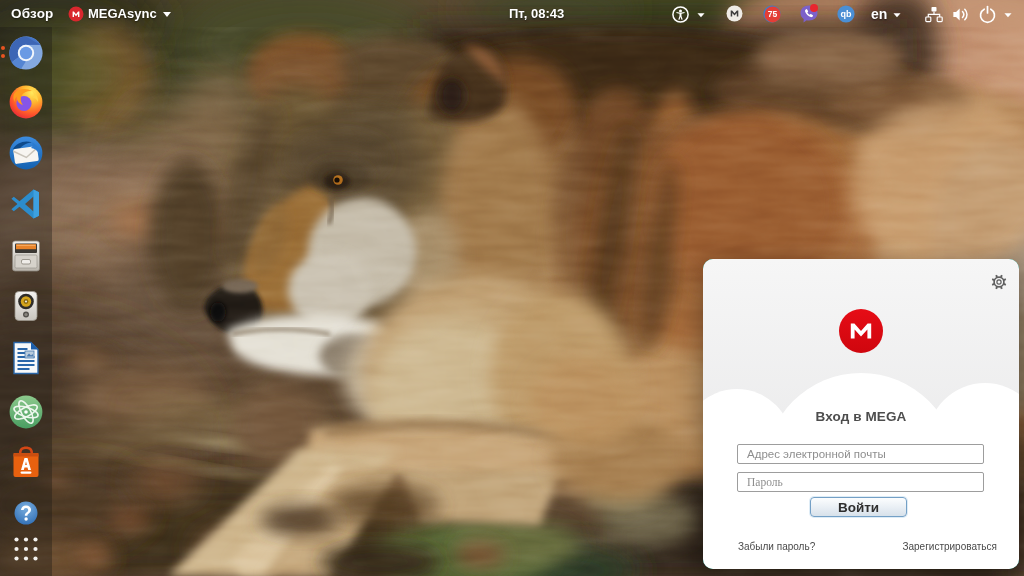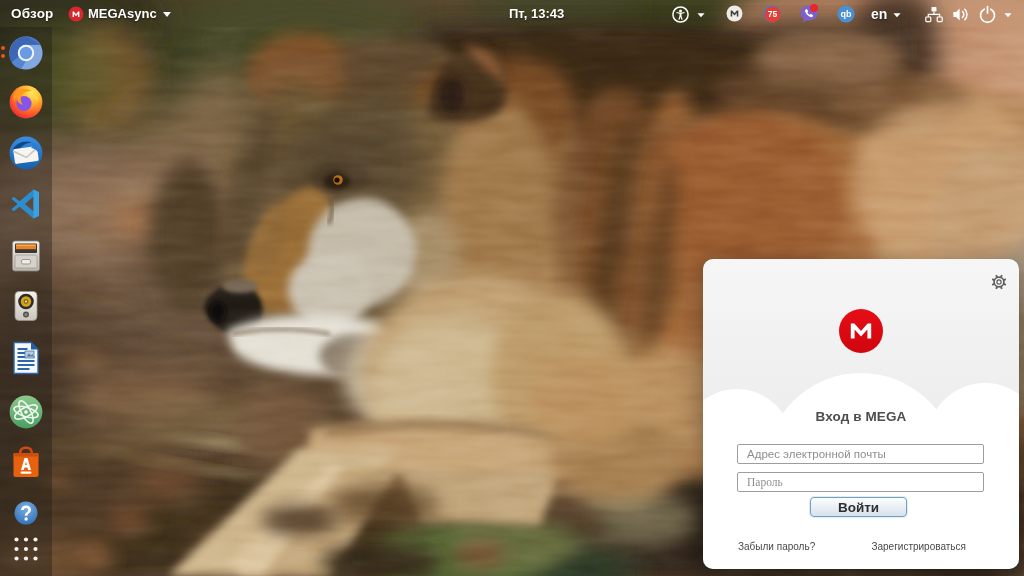--- a/index.html
+++ b/index.html
@@ -266,21 +266,21 @@
           <circle cx="8" cy="8" r="7.5" fill="#d9272e"></circle>
           <path d="M4.6,11 L4.6,5.6 L5.9,5.6 L8,8.2 L10.1,5.6 L11.4,5.6 L11.4,11 L10,11 L10,7.9 L8,10.2 L6,7.9 L6,11 Z" fill="#fff"></path>
         </svg>
   </div>
   <div class="itm" style="left:88px;">MEGAsync</div>
   <div class="itm" style="left:162px;">
         <svg width="10" height="8" viewBox="0 0 10 8">
           <path d="M1,2 L9,2 L5,7 Z" fill="#fff"></path>
         </svg>
       </div>
-  <div class="itm" style="left:509px;">Пт, 13:43</div>
+  <div class="itm" style="left:509px;">Пт, 08:43</div>
 
   <svg class="ticn" style="left:672px;top:6px;" width="17" height="17" viewBox="0 0 17 17">
     <circle cx="8.5" cy="8.5" r="7.6" fill="none" stroke="#fff" stroke-width="1.5"></circle>
     <circle cx="8.5" cy="4.9" r="1.5" fill="#fff"></circle>
     <path d="M4.3,7 L7.5,7.8 L7.5,10 L6.3,13.4 L7.5,13.8 L8.5,10.8 L9.5,13.8 L10.7,13.4 L9.5,10 L9.5,7.8 L12.7,7 L12.4,5.9 L8.5,6.8 L4.6,5.9 Z" fill="#fff"></path>
   </svg>
   <svg class="ticn" style="left:697px;top:11.5px;" width="8" height="6" viewBox="0 0 9 6">
         <path d="M0.5,1 L8.5,1 L4.5,5.5 Z" fill="#fff"></path>
       </svg>
 
@@ -515,15 +515,15 @@
               <line x1="12.80" y1="6.01" x2="14.84" y2="5.17"></line>
             </g>
       </g>
     </svg>
   </div>
   <h1>Вход в MEGA</h1>
   <div class="inp" id="inp1">Адрес электронной почты</div>
   <div class="inp" id="inp2">Пароль</div>
   <div id="btn">Войти</div>
   <div class="lnk" style="left:35px;">Забыли пароль?</div>
-  <div class="lnk" style="right:53px;text-align:center;">Зарегистрироваться</div>
+  <div class="lnk" style="right:22px;text-align:center;">Зарегистрироваться</div>
 </div>
 </div>
 
 </body></html>

